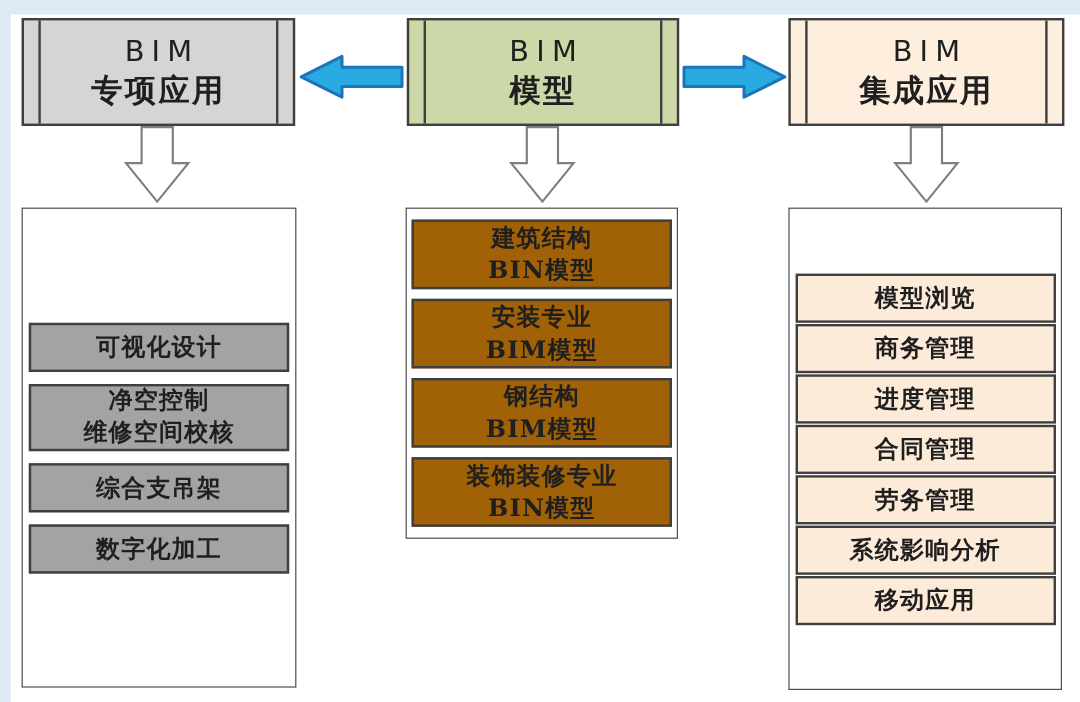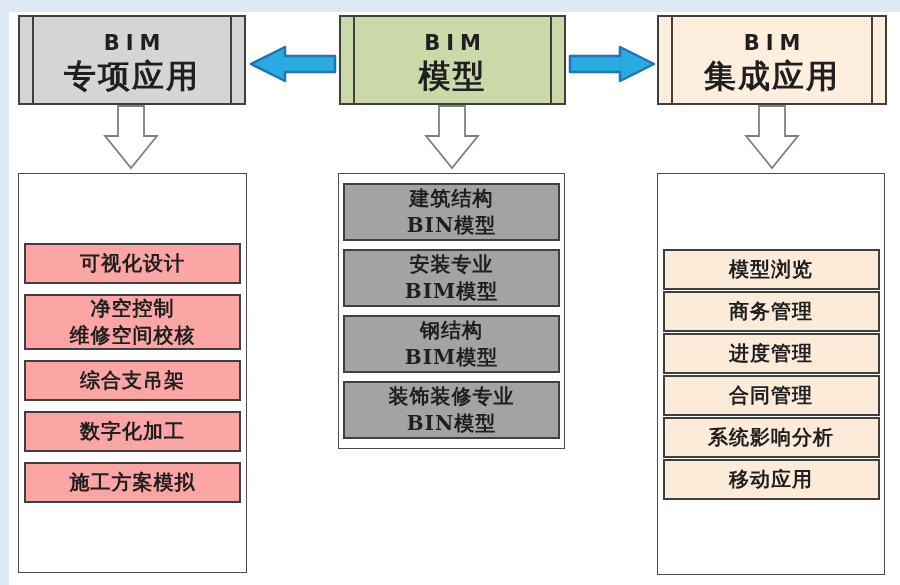--- a/index.html
+++ b/index.html
@@ -13,22 +13,22 @@
   
   .hdr{
     position:absolute;top:15px;height:90px;border:2px solid #3f3f3f;box-sizing:border-box;
     display:flex;flex-direction:column;align-items:center;justify-content:center;
   }
   .hdr::before,.hdr::after{
     content:"";position:absolute;top:0;bottom:0;width:2px;background:#3f3f3f;
   }
   .hdr::before{left:12px;}
   .hdr::after{right:12px;}
-  .hdr-en{font-weight:bold;font-size:21px;line-height:32px;letter-spacing:6px;text-indent:6px;}
-  .hdr-zh{font-weight:bold;font-size:32px;line-height:34px;letter-spacing:2px;}
+  .hdr-en{font-weight:normal;font-size:24px;line-height:32px;letter-spacing:6px;text-indent:6px;}
+  .hdr-zh{font-weight:bold;font-size:26px;line-height:34px;letter-spacing:2px;}
   .hdr-special{left:18px;width:228px;background:#d5d5d5;}
   .hdr-model{left:339px;width:227px;background:#cbd8a8;}
   .hdr-integrated{left:657px;width:230px;background:#fdeedd;}
 
   
   .arrow{position:absolute;}
   .blue-left{left:248px;top:44px;}
   .blue-right{left:567px;top:44px;}
   .down-special{left:103px;top:105px;}
   .down-model{left:424px;top:105px;}
@@ -42,23 +42,23 @@
   .list-special{left:18px;width:229px;height:400px;gap:10px;}
   .list-model{left:338px;width:227px;height:276px;gap:8px;}
   .list-integrated{left:657px;width:228px;height:402px;gap:1px;}
 
   .item{
     width:217px;border:2px solid #3f3f3f;box-sizing:border-box;flex:0 0 auto;
     display:flex;align-items:center;justify-content:center;text-align:center;
     font-family:"DejaVu Serif","Liberation Serif",serif;font-weight:bold;
     font-size:20px;line-height:27px;white-space:pre-line;letter-spacing:1px;
   }
-  .list-special .item{height:41px;background:#fca5a5;}
+  .list-special .item{height:41px;background:#a3a3a3;}
   .list-special .item.tall{height:56px;font-family:Liberation Serif, serif;}
-  .list-model .item{height:58px;background:#a3a3a3;}
+  .list-model .item{height:58px;background:#a16207;}
   .list-integrated .item{height:41px;background:#fdebd9;}
 </style>
 </head>
 <body>
 
 <div class="canvas">
   <div class="frame-top"></div>
   <div class="frame-left"></div>
 
   <div class="hdr hdr-special">
@@ -90,35 +90,35 @@
   <svg class="arrow down-integrated" width="56" height="65" viewBox="0 0 56 65">
     <polygon points="15,1 41,1 41,31 54,31 28,63 2,31 15,31" fill="#ffffff" stroke="#7f7f7f" stroke-width="1.8" stroke-linejoin="miter"></polygon>
   </svg>
 
   <div class="list list-special">
     <div class="item">可视化设计</div>
     <div class="item tall">净空控制
 维修空间校核</div>
     <div class="item">综合支吊架</div>
     <div class="item">数字化加工</div>
-    <div class="item">施工方案模拟</div>
   </div>
 
   <div class="list list-model">
     <div class="item">建筑结构
 BIN模型</div>
     <div class="item">安装专业
 BIM模型</div>
     <div class="item">钢结构
 BIM模型</div>
     <div class="item">装饰装修专业
 BIN模型</div>
   </div>
 
   <div class="list list-integrated">
     <div class="item">模型浏览</div>
     <div class="item">商务管理</div>
     <div class="item">进度管理</div>
     <div class="item">合同管理</div>
+    <div class="item">劳务管理</div>
     <div class="item">系统影响分析</div>
     <div class="item">移动应用</div>
   </div>
 </div>
 
 </body></html>

